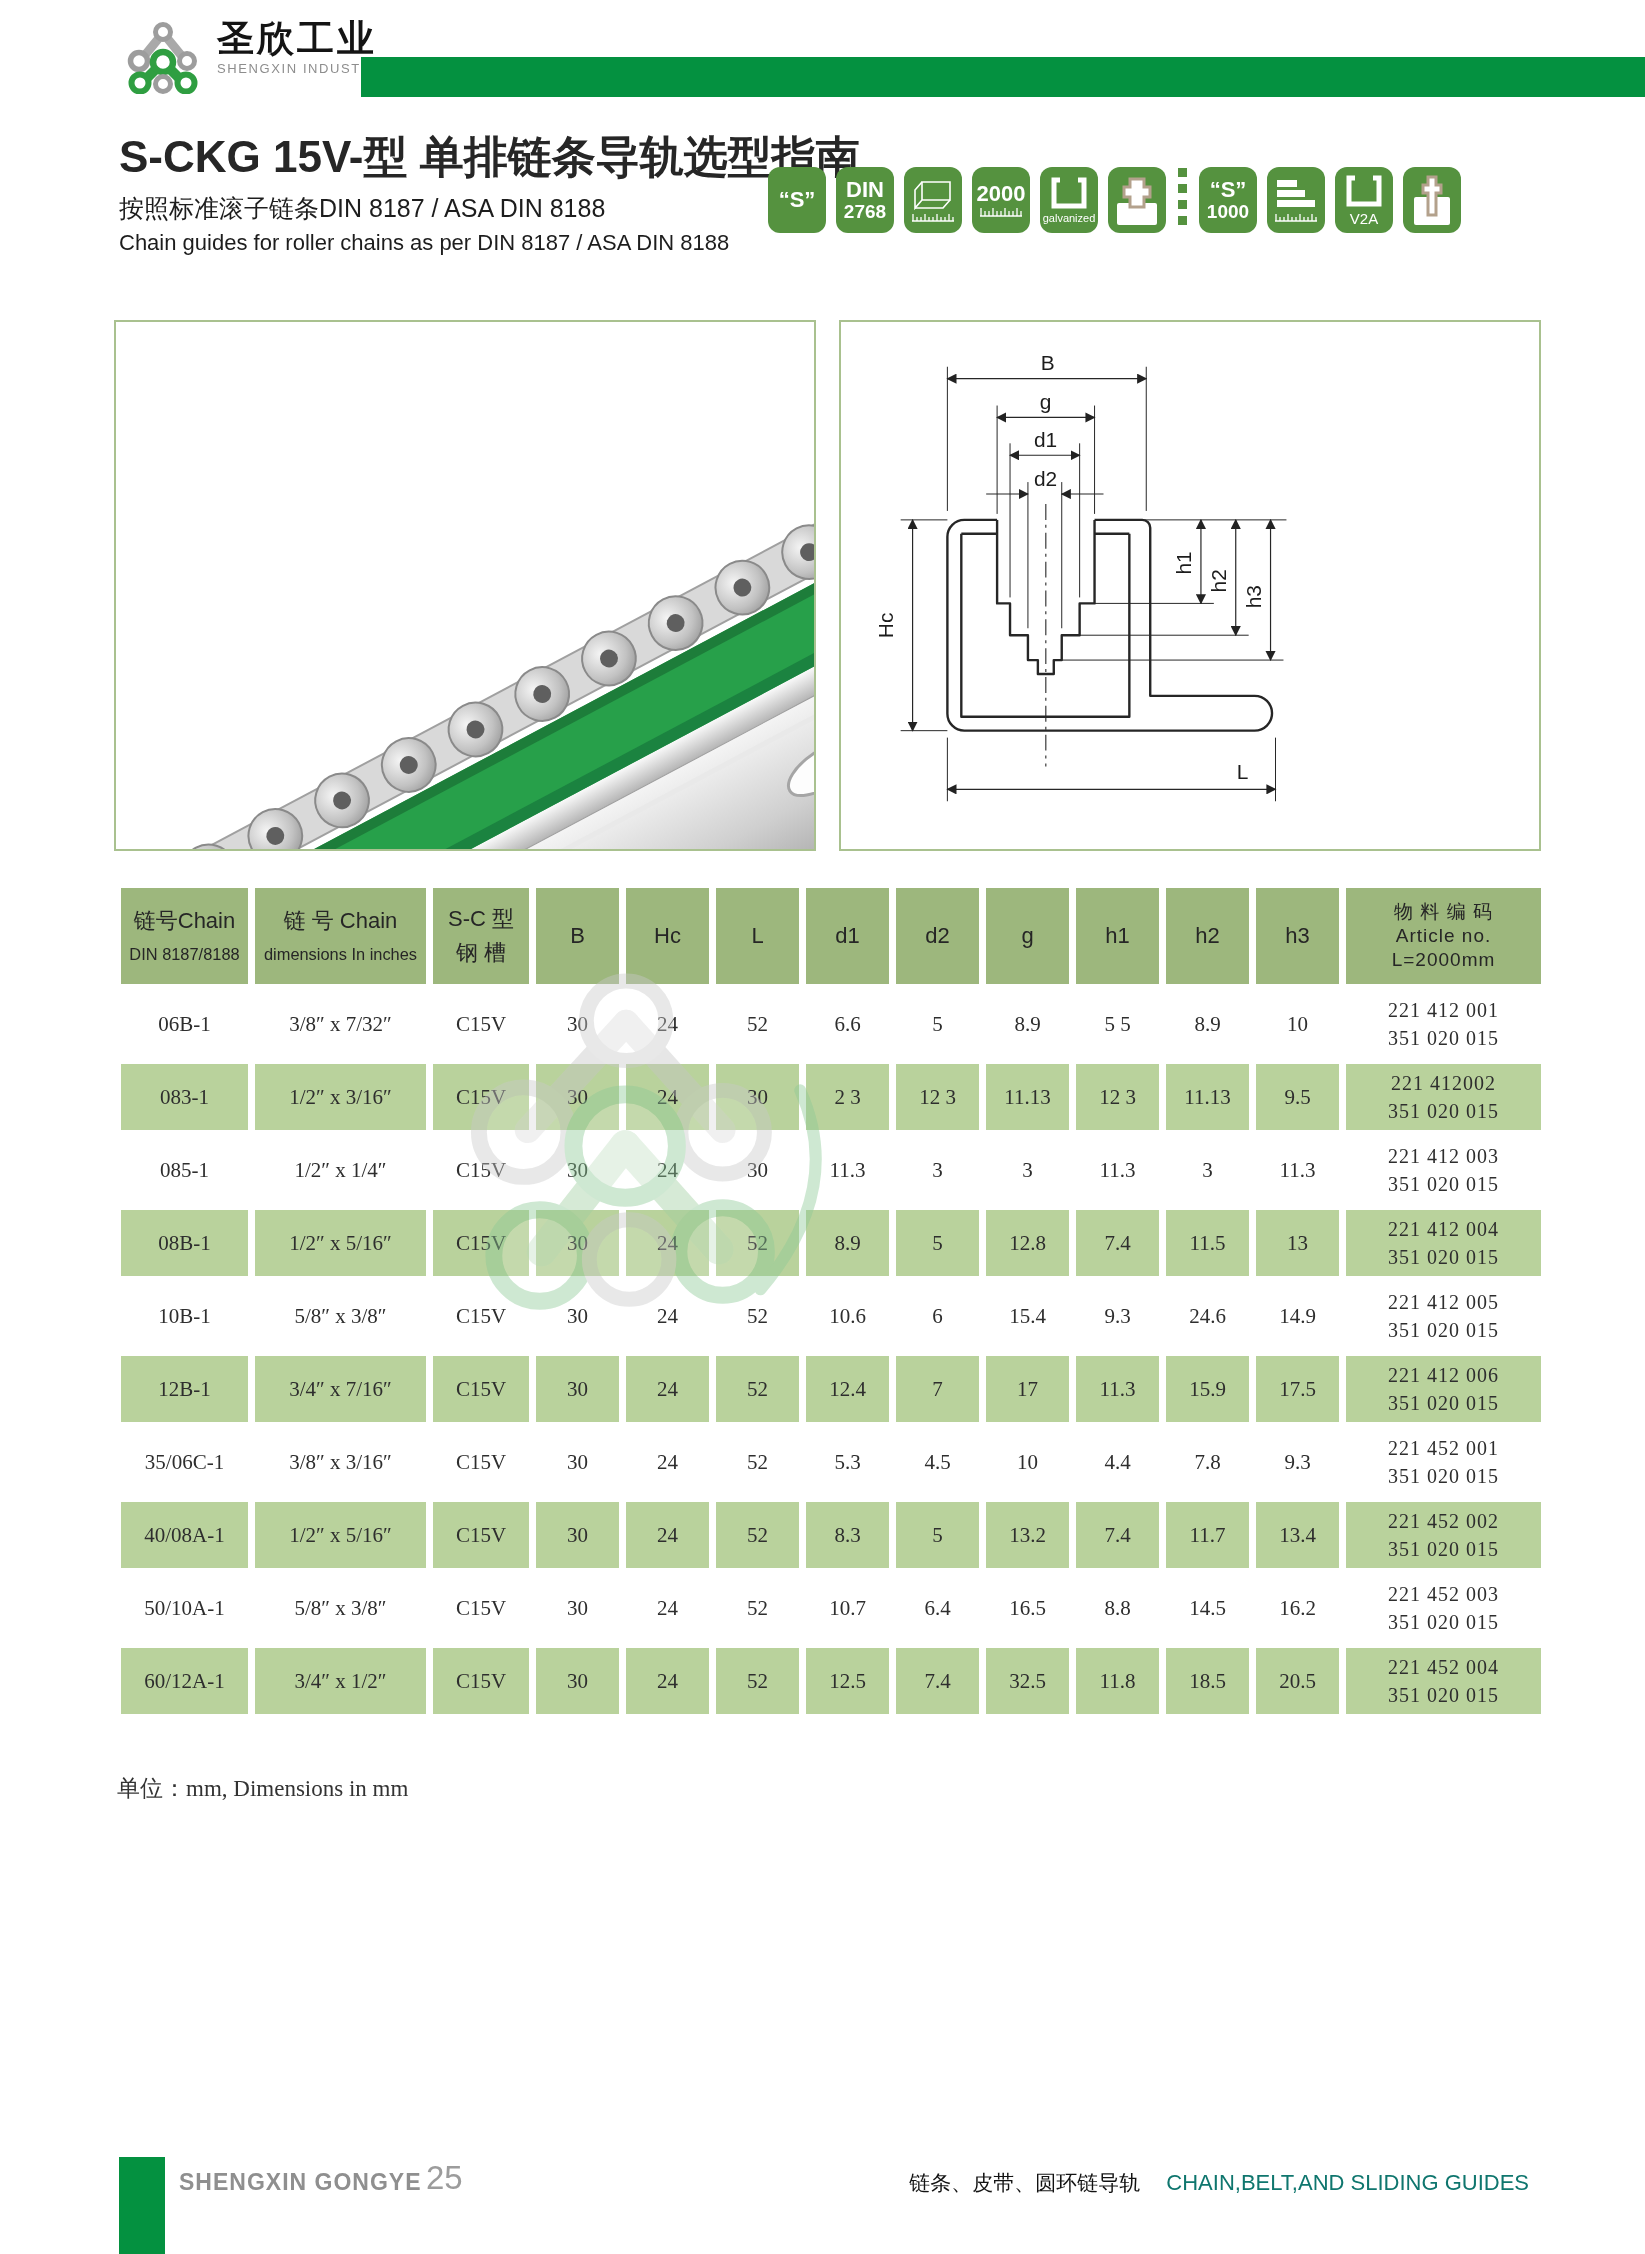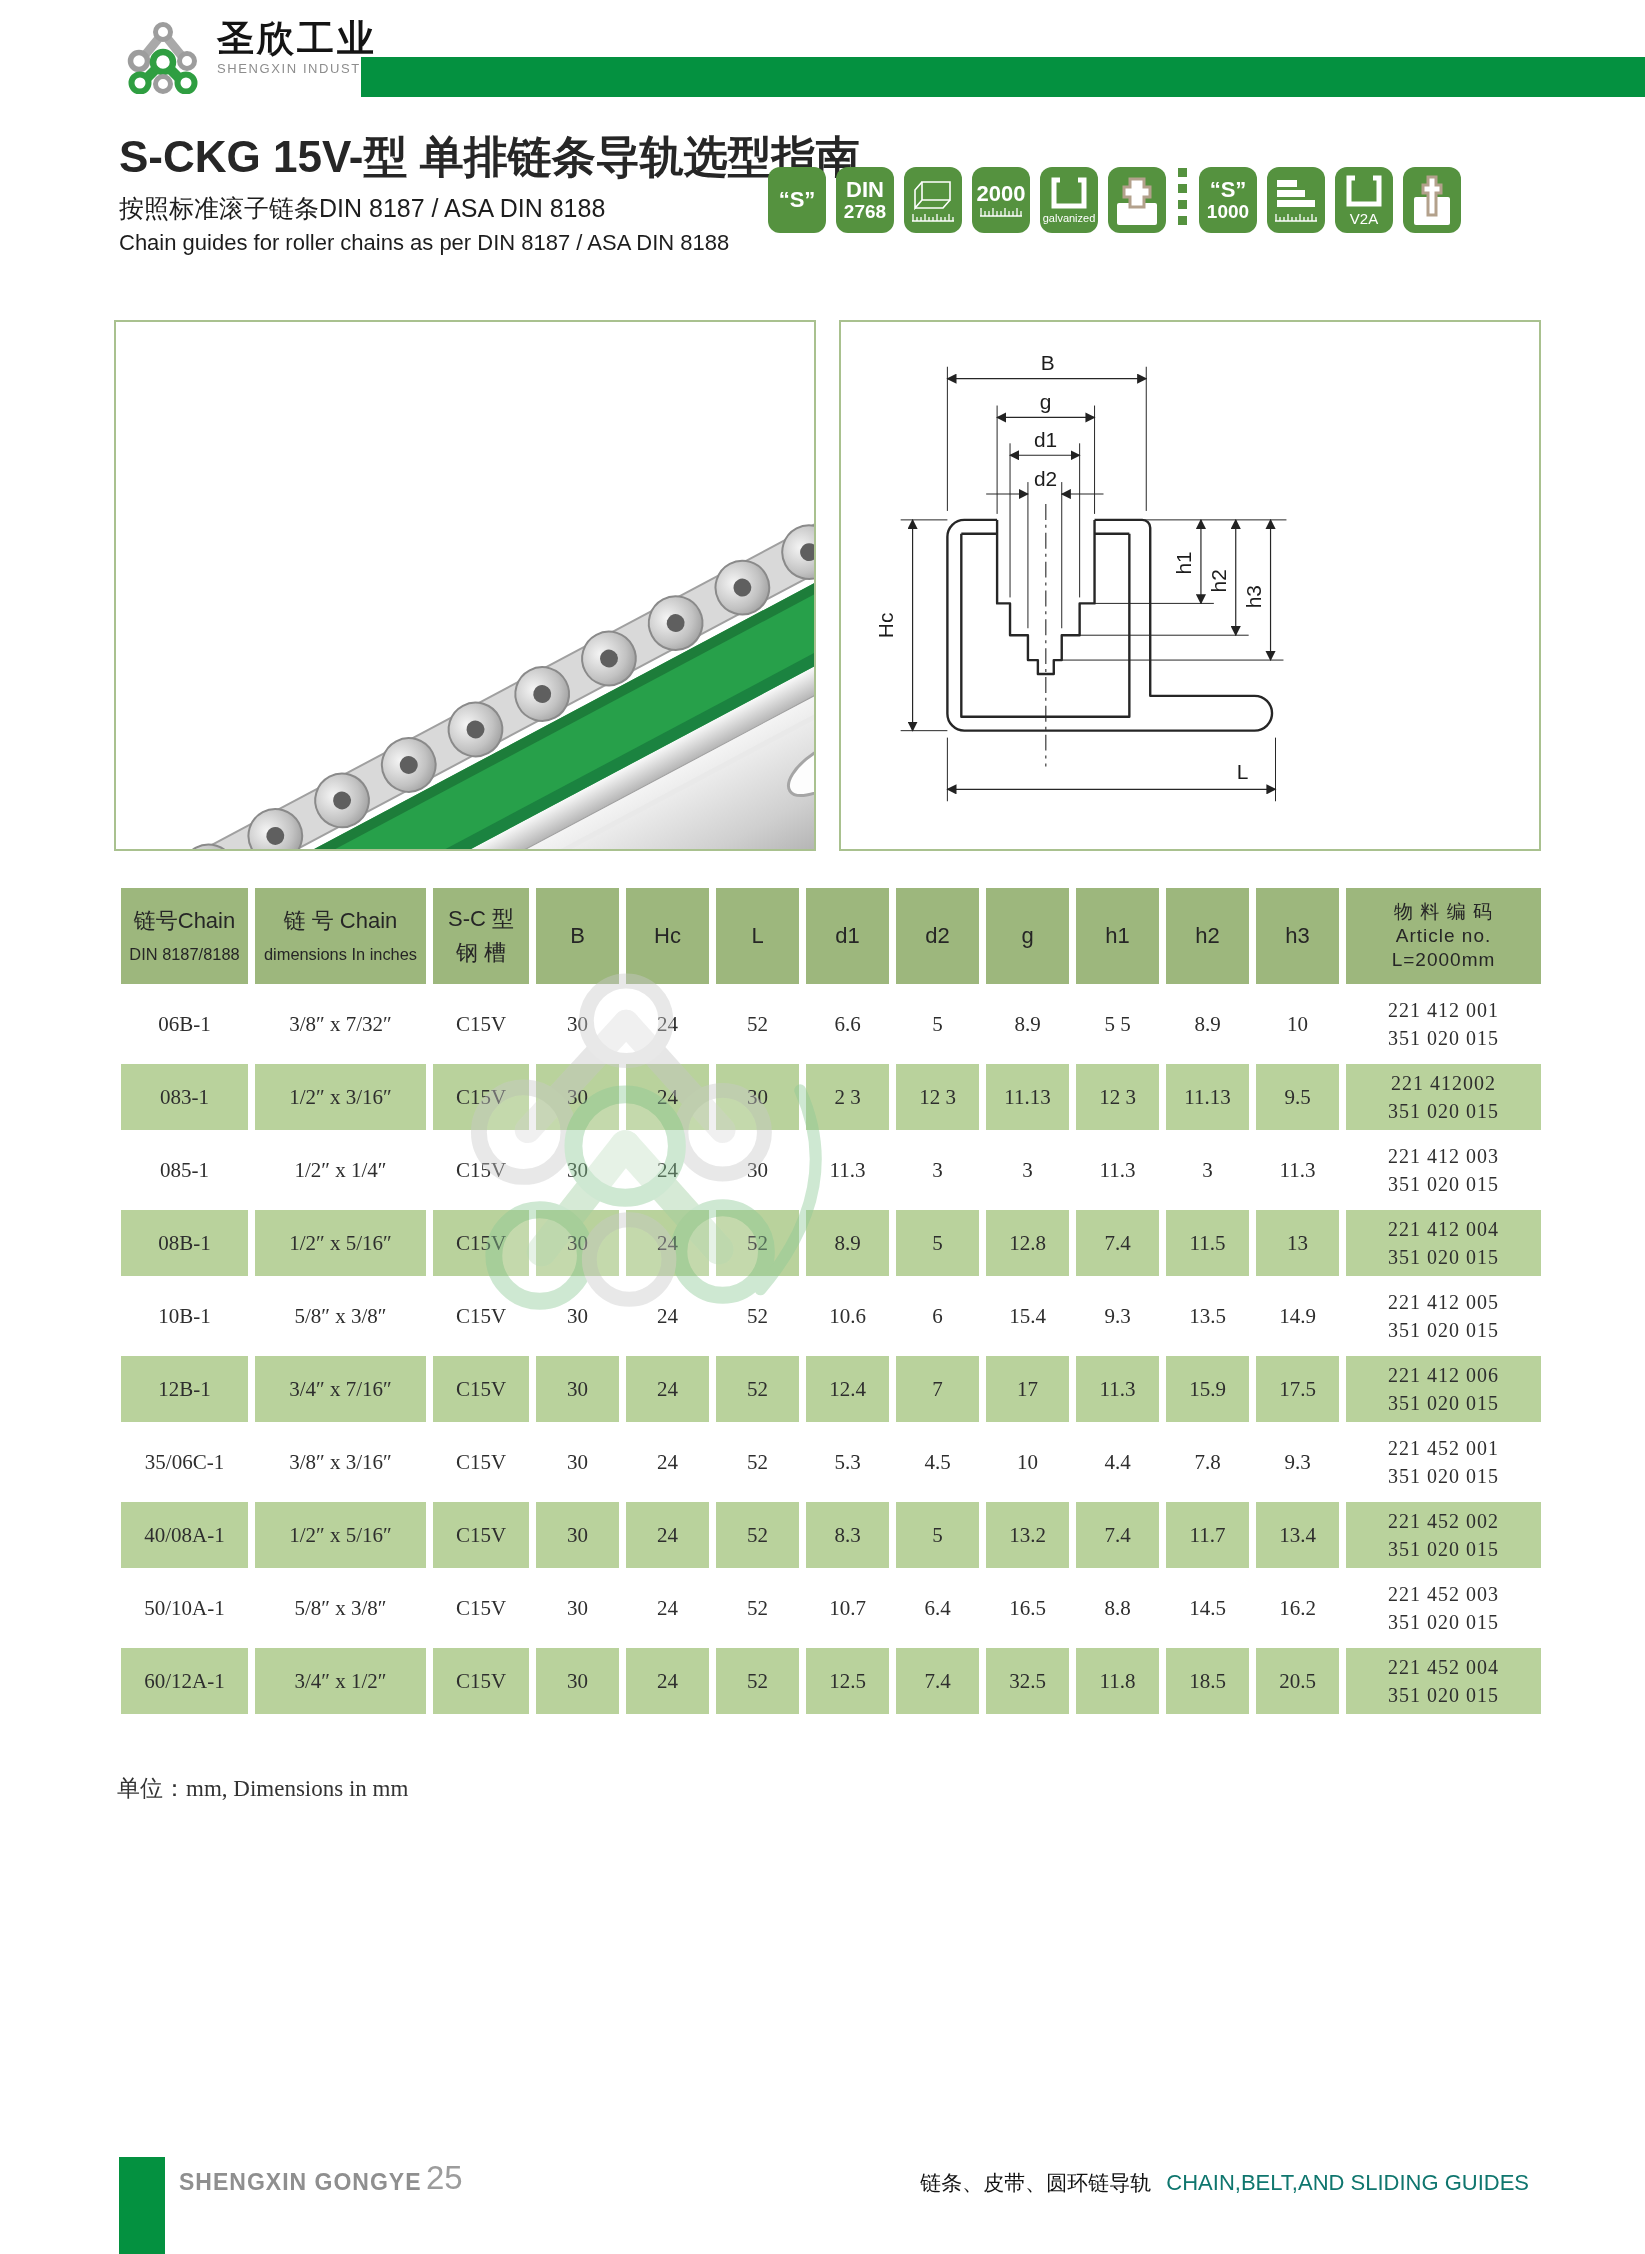--- a/index.html
+++ b/index.html
@@ -50,21 +50,21 @@
   table.spec tr.alt td{background:#b9d29c;}
   td.article div{line-height:1.4;font-size:20px;letter-spacing:1px;}
   .watermark{position:absolute;left:348px;top:80px;width:577px;height:398px;opacity:.42;pointer-events:none;}
 
   
   .note{position:absolute;left:117px;top:1773px;font-family:"Liberation Serif","DejaVu Serif",serif;
         font-size:23px;color:#333;}
   .f-green{position:absolute;left:119px;top:2157px;width:46px;height:98px;background:#049140;}
   .f-left{position:absolute;left:179px;top:2169px;font-size:23px;font-weight:bold;color:#8f8f8f;letter-spacing:1px;}
   .f-page{position:absolute;left:426px;top:2159px;font-size:33px;color:#9c9c9c;}
-  .f-right{position:absolute;right:117px;top:2169px;display:flex;gap:15px;align-items:baseline;}
+  .f-right{position:absolute;right:117px;top:2169px;display:flex;gap:26px;align-items:baseline;}
   .f-right-zh{font-size:21px;color:#121212;}
   .f-right-en{font-size:22px;color:#0f766e;}
 </style>
 </head>
 <body>
 
 <div class="page">
 
   <div class="logo">
     <svg width="78" height="74" viewBox="0 0 78 74">
@@ -517,21 +517,21 @@
             <td>10B-1</td>
             <td>5/8″ x 3/8″</td>
             <td>C15V</td>
             <td>30</td>
             <td>24</td>
             <td>52</td>
             <td>10.6</td>
             <td>6</td>
             <td>15.4</td>
             <td>9.3</td>
-            <td>13.5</td>
+            <td>24.6</td>
             <td>14.9</td>
             <td class="article">
               <div>221 412 005</div>
               <div>351 020 015</div>
             </td>
           </tr>
           <tr class="alt">
             <td>12B-1</td>
             <td>3/4″ x 7/16″</td>
             <td>C15V</td>

